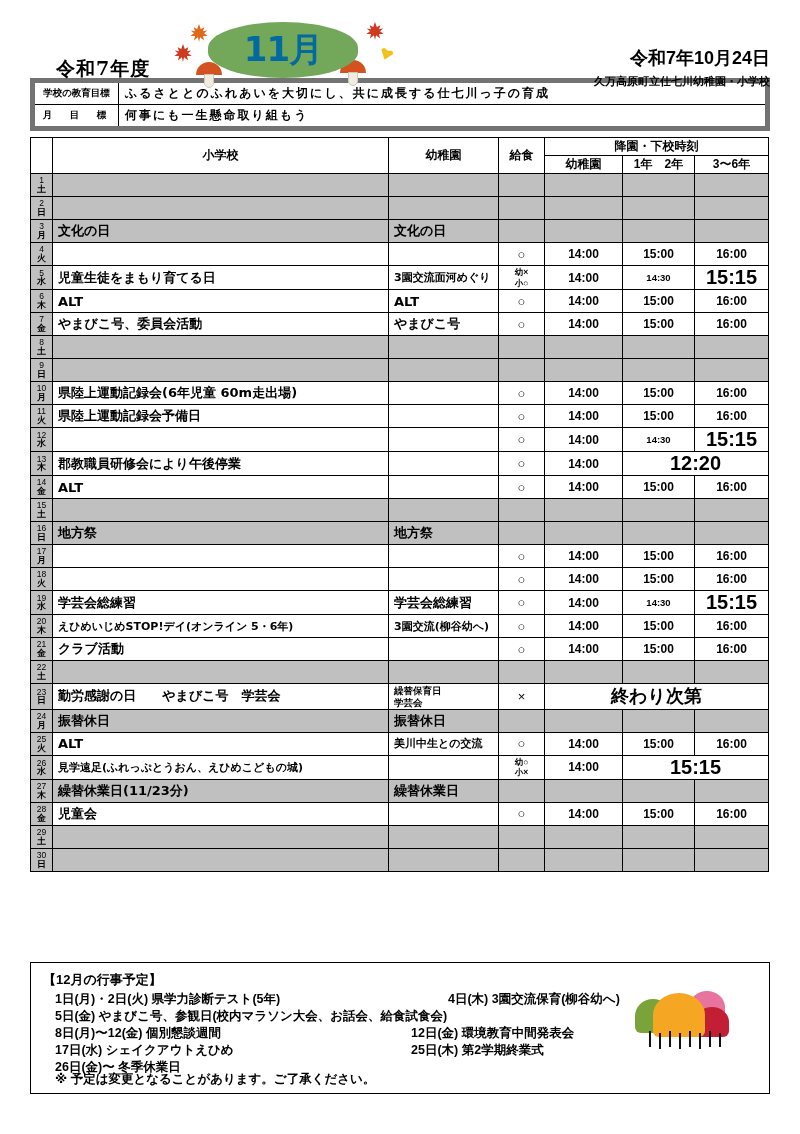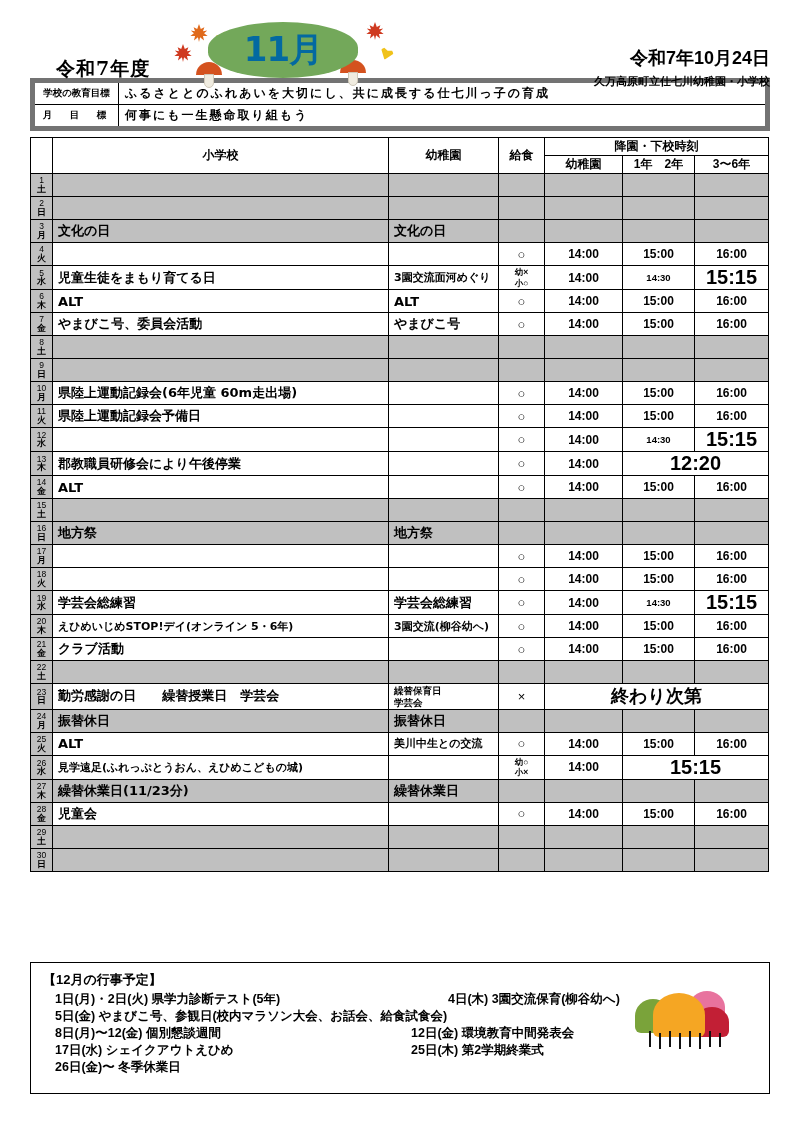--- a/index.html
+++ b/index.html
@@ -482,21 +482,21 @@
           <td class="kyu"></td>
           <td class="tm"></td>
           <td class="tm"></td>
           <td class="tm"></td>
         </tr>
         <tr class="row">
           <td class="datecell">
             <span class="dnum">23</span>
             <span class="dday">日</span>
           </td>
-          <td class="ev">勤労感謝の日　　繰替授業日　学芸会</td>
+          <td class="ev">勤労感謝の日　　やまびこ号　学芸会</td>
           <td class="ev two">
             <div>繰替保育日</div>
             <div>学芸会</div>
           </td>
           <td class="kyu">×</td>
           <td colspan="3" class="tm bigger">終わり次第</td>
         </tr>
         <tr class="row gray">
           <td class="datecell">
             <span class="dnum">24</span>
@@ -591,20 +591,21 @@
     <div id="foot-lines">
         <div class="foot-line fl-left" style="top: 28px;">1日(月)・2日(火)  県学力診断テスト(5年)</div>
         <div class="foot-line fl-left" style="top: 45px;">5日(金)  やまびこ号、参観日(校内マラソン大会、お話会、給食試食会)</div>
         <div class="foot-line fl-left" style="top: 62px;">8日(月)〜12(金)  個別懇談週間</div>
         <div class="foot-line fl-left" style="top: 79px;">17日(水)  シェイクアウトえひめ</div>
         <div class="foot-line fl-left" style="top: 96px;">26日(金)〜  冬季休業日</div>
         <div class="foot-line fl-right" style="top: 28px; margin-left: 37px;">4日(木)  3園交流保育(柳谷幼へ)</div>
         <div class="foot-line fl-right" style="top: 62px;">12日(金)  環境教育中間発表会</div>
         <div class="foot-line fl-right" style="top: 79px;">25日(木)  第2学期終業式</div>
       </div>
+    <div class="foot-note">※  予定は変更となることがあります。ご了承ください。</div>
 
     <div class="flowers">
       <div class="fl-clump" style="left:2px;  top:14px; width:36px; height:34px; background:#7aa33a; border-radius:50% 50% 6px 6px;"></div>
       <div class="fl-clump" style="left:56px; top:6px;  width:36px; height:32px; background:#e8739e; border-radius:50% 50% 6px 6px;"></div>
       <div class="fl-clump" style="left:62px; top:22px; width:34px; height:30px; background:#c21f35; border-radius:50% 50% 6px 6px;"></div>
       <div class="fl-clump" style="left:20px; top:8px;  width:52px; height:44px; background:#f5a623; border-radius:50% 50% 6px 6px;"></div>
       <div class="stem" style="left:16px; top:46px; height:16px;"></div>
       <div class="stem" style="left:26px; top:48px; height:16px;"></div>
       <div class="stem" style="left:36px; top:46px; height:16px;"></div>
       <div class="stem" style="left:46px; top:48px; height:16px;"></div>

